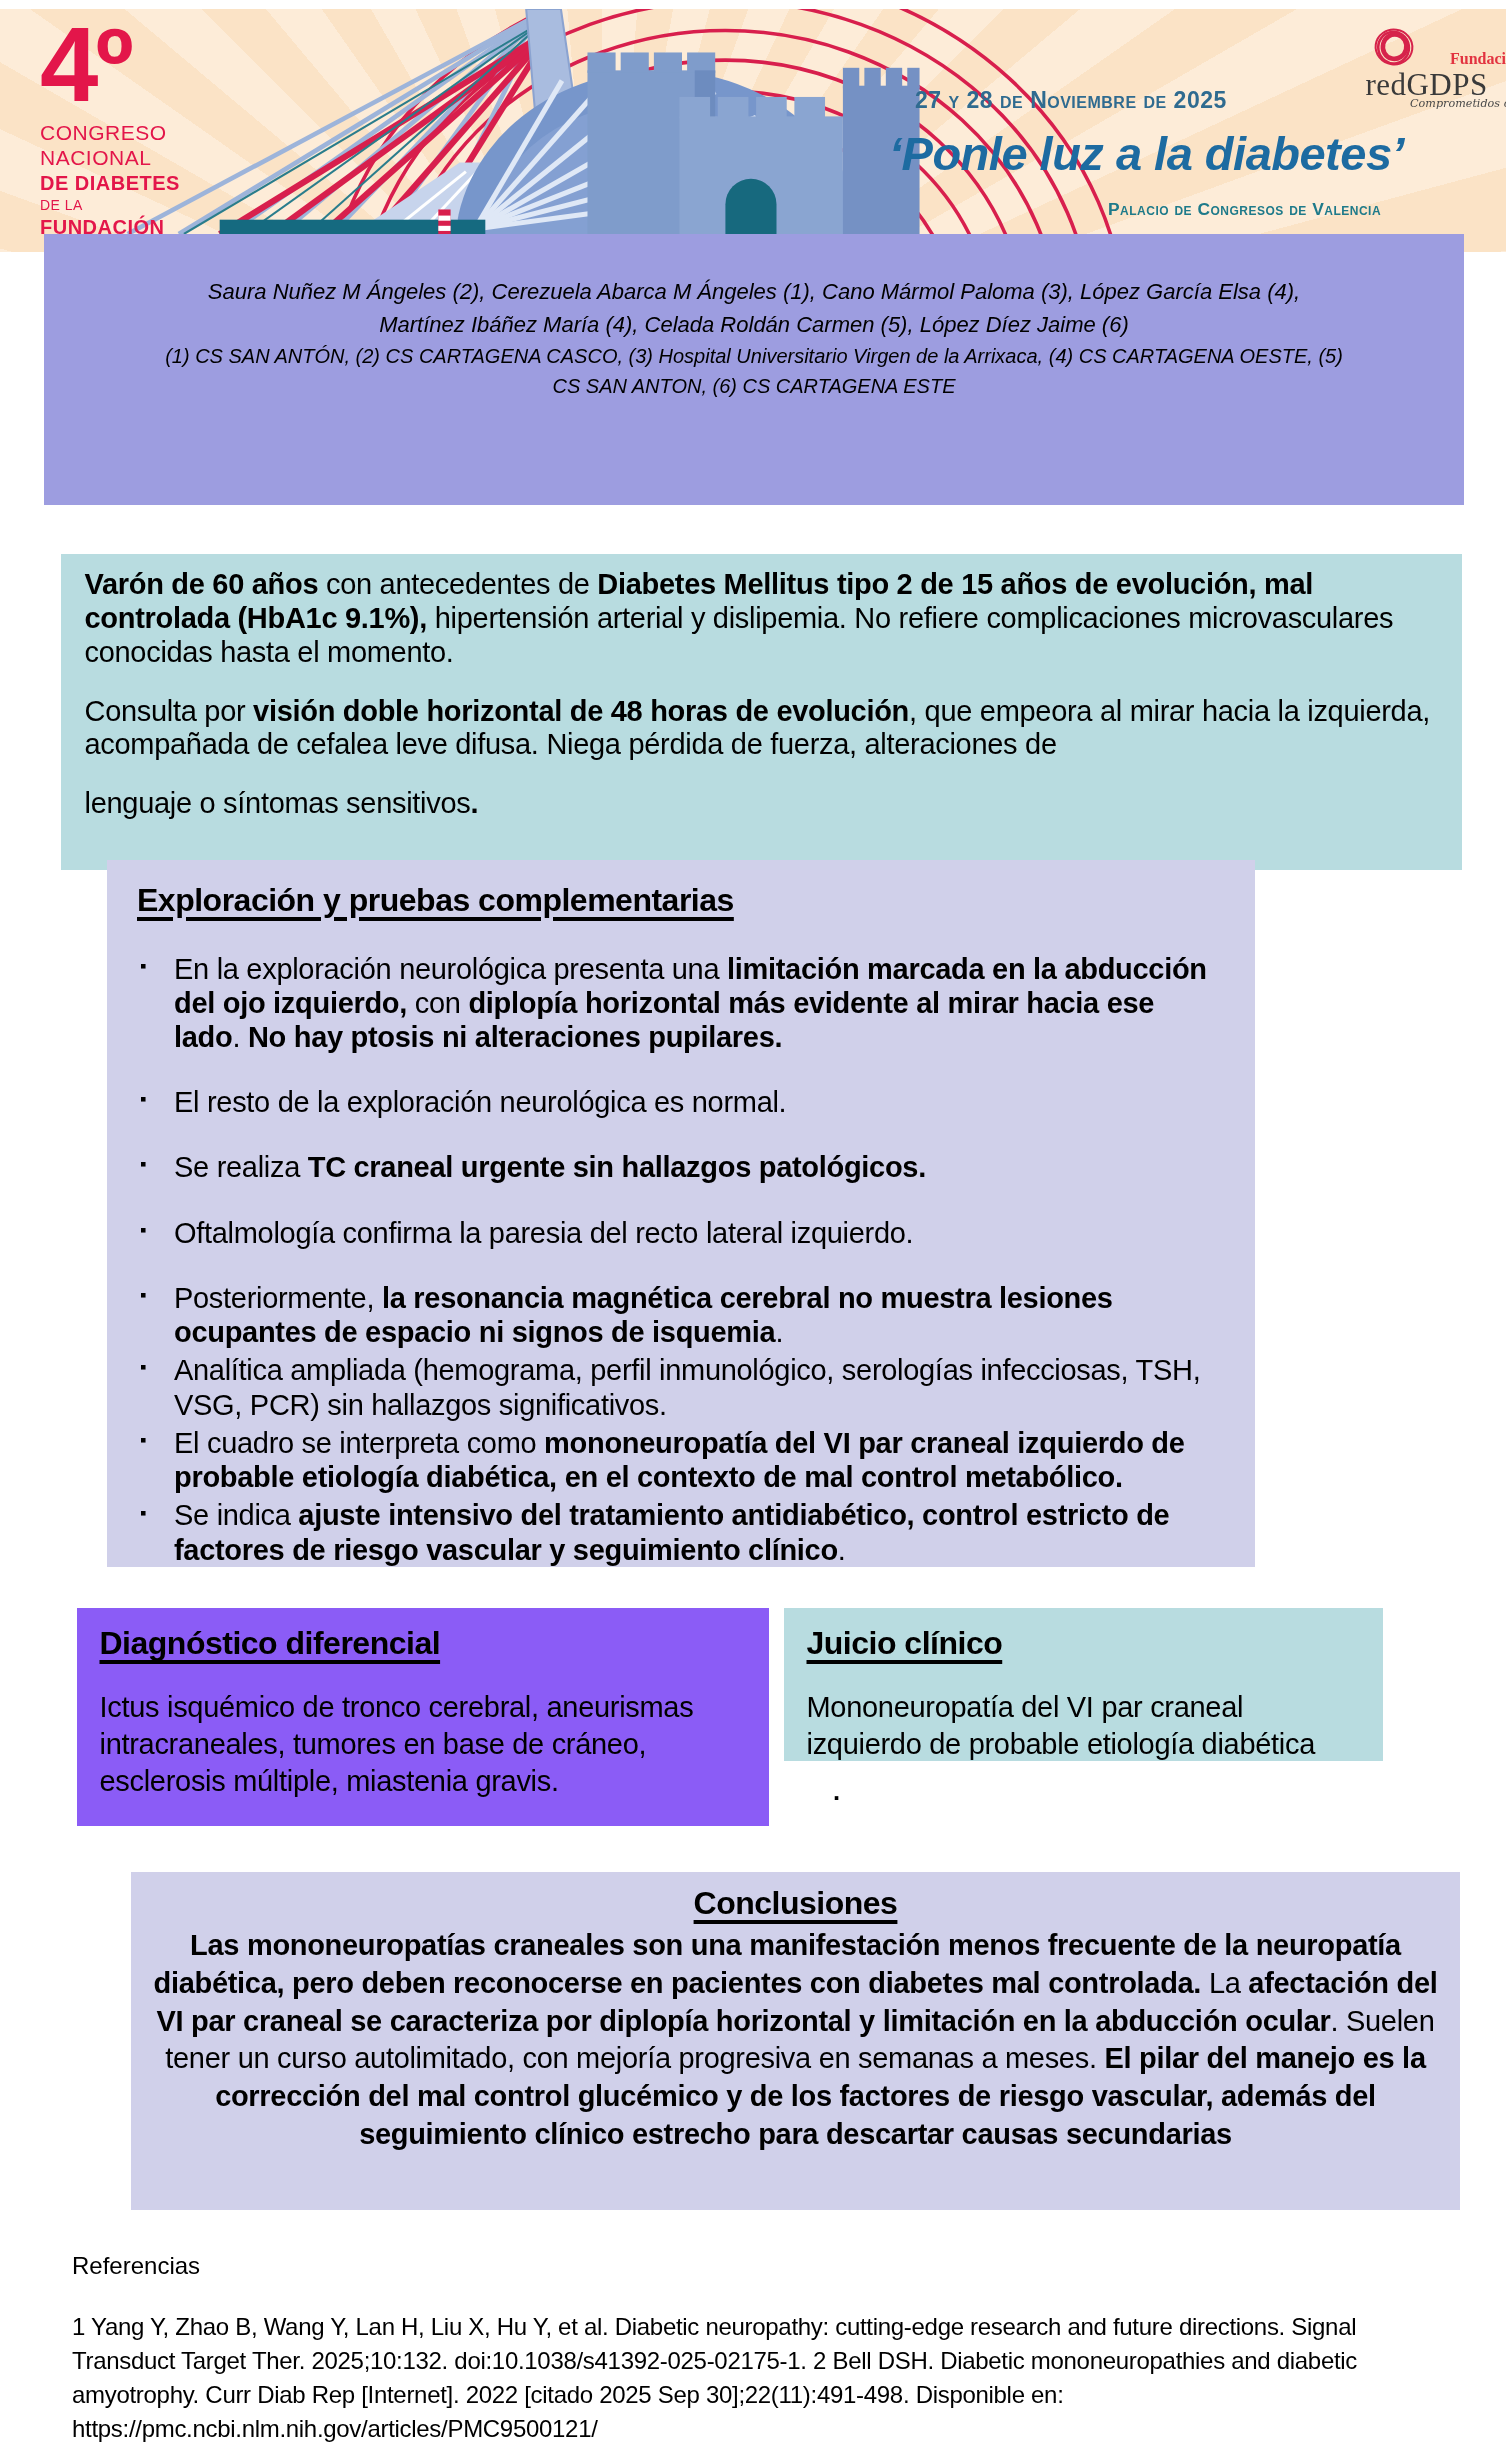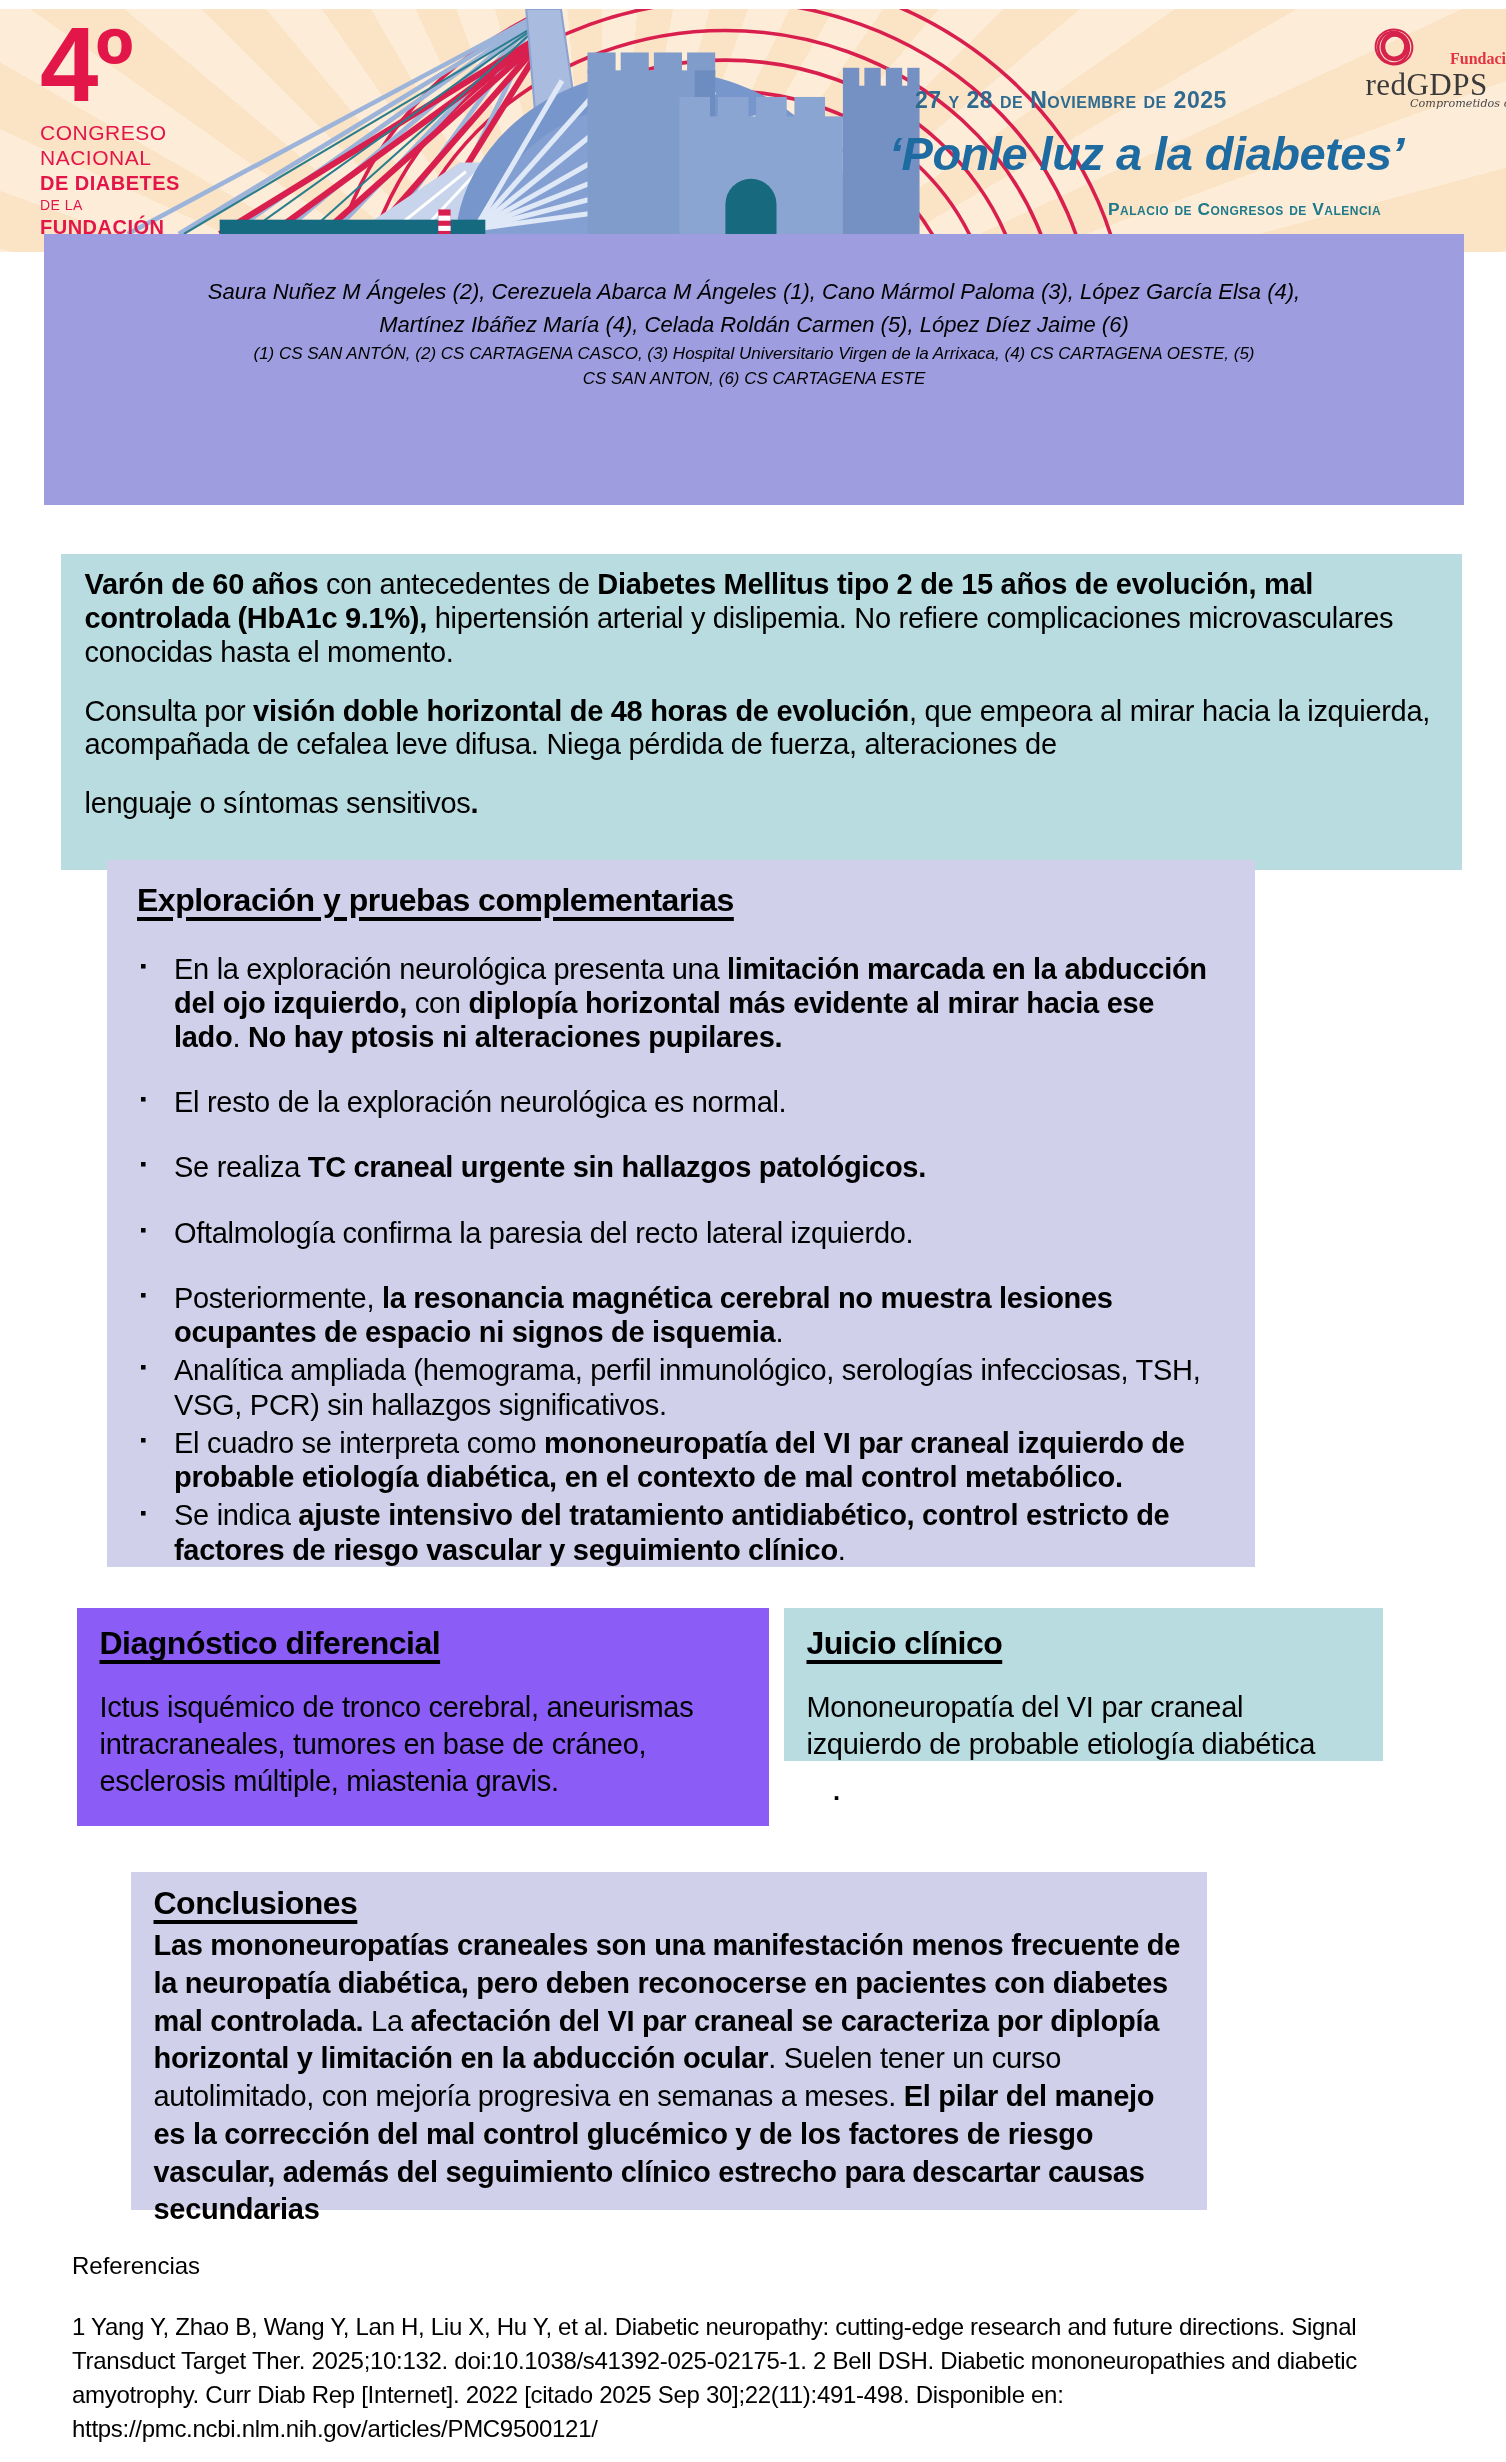--- a/index.html
+++ b/index.html
@@ -30,21 +30,21 @@
   .rg-tag{position:absolute;left:61px;top:77px;font-size:11.2px;font-style:italic;color:#4a4a4a;
           font-family:"DejaVu Serif",serif;white-space:nowrap;}
 
   
   .box{position:absolute;box-sizing:border-box;}
   .title-block{left:44px;top:234px;width:1420px;height:271px;background:#9d9de0;
                text-align:center;padding-top:19.4px;}
   .poster-title{font-size:42px;font-weight:800;letter-spacing:-1px;line-height:1.45;
                 text-decoration:underline;text-decoration-thickness:5.1px;text-underline-offset:8.2px;}
   .authors{margin-top:21.5px;font-style:italic;font-size:22px;line-height:1.5;}
-  .affiliations{font-style:italic;font-size:17px;line-height:1.5;}
+  .affiliations{font-style:italic;font-size:20px;line-height:1.5;}
 
   .case-box{left:61px;top:554px;width:1401px;height:316px;background:#b8dce0;
             padding:14.3px 23.5px;font-size:29px;line-height:1.16;letter-spacing:-0.3px;}
   .case-box p{margin:0 0 28px 0;}
   .case-box p:last-child{margin-bottom:0;}
   .case-box .gap-big{margin-bottom:25.5px;}
 
   .exploration-box{left:107px;top:860px;width:1148px;height:707px;background:#d0d0ea;
                    padding:21.5px 30px;}
   .sec-heading{font-size:32px;font-weight:bold;letter-spacing:-0.5px;
@@ -56,22 +56,22 @@
   ul.bullets li .marker{position:absolute;left:3.1px;top:3.1px;font-size:18.4px;}
 
   .differential-box{left:77px;top:1608px;width:692px;height:218px;background:#8b5cf6;
                     padding:17.4px 22.5px;}
   .differential-box .sec-heading,.judgment-box .sec-heading{margin-bottom:26.6px;}
   .box-body{font-size:29px;line-height:1.27;letter-spacing:-0.3px;}
   .judgment-box{left:784px;top:1608px;width:599px;height:153px;background:#b8dce0;
                 padding:17.4px 22.5px;}
   .stray-dot{position:absolute;left:833px;top:1777px;font-size:25.5px;font-weight:bold;}
 
-  .conclusions-box{left:131px;top:1872px;width:1076px;height:338px;background:#d0d0ea;
-                   padding:13.3px 22.5px;}
+  .conclusions-box{left:131px;top:1872px;width:1329px;height:338px;background:#d0d0ea;
+                   padding:13.3px 22.5px;text-align:center;}
   .conclusions-box .sec-heading{margin-bottom:5.1px;}
   .conclusions-body{font-size:29px;line-height:1.3;letter-spacing:-0.3px;}
 
   .references{position:absolute;left:72px;top:2252px;width:1369px;}
   .ref-heading{font-size:24px;font-weight:normal;margin:0 0 30px 0;}
   .ref-text{font-size:24px;line-height:1.42;margin:0;letter-spacing:-0.3px;}
 
   .b{font-weight:bold;}
 </style>
 </head>

